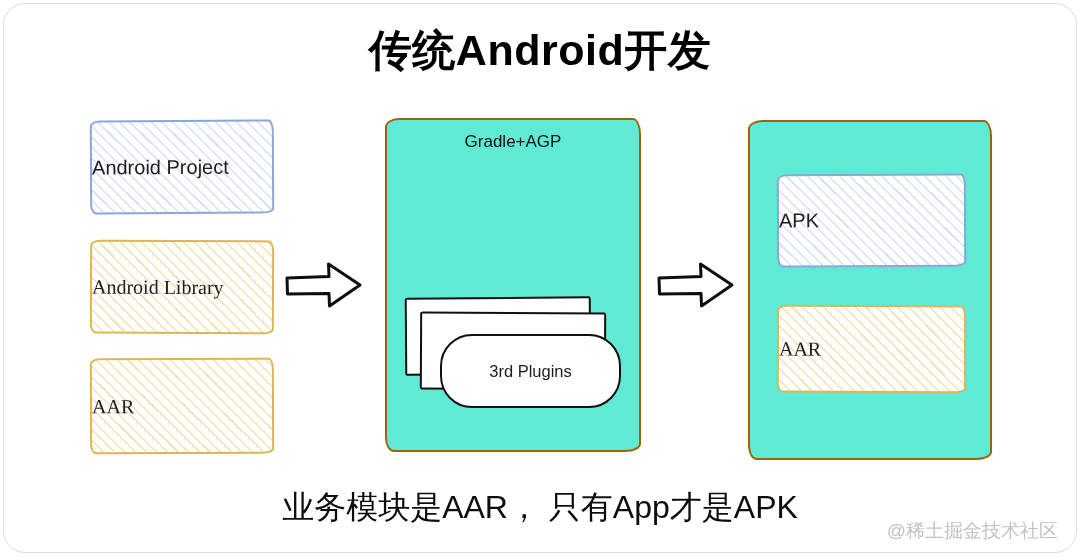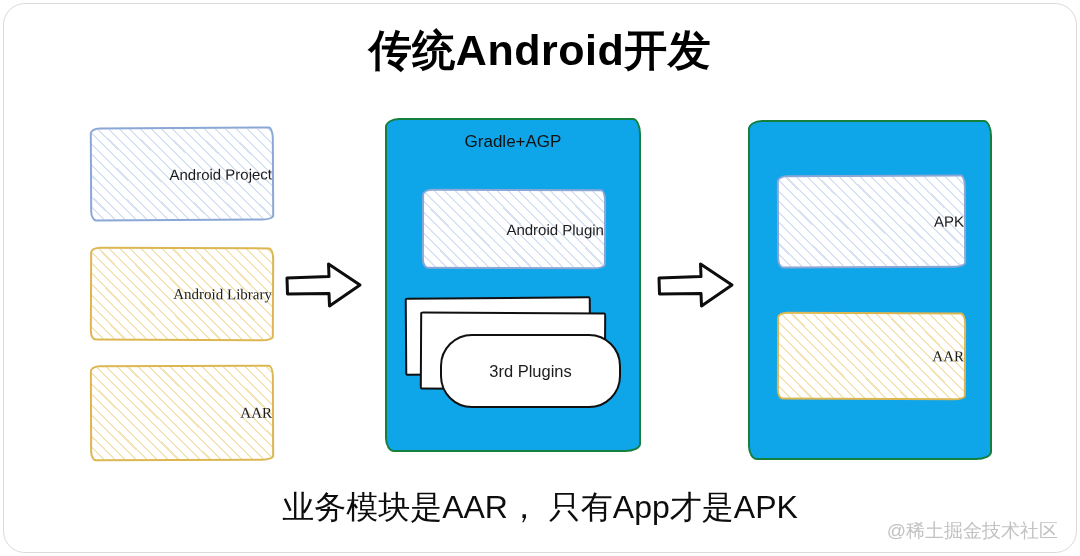--- a/index.html
+++ b/index.html
@@ -17,39 +17,39 @@
     pointer-events: none;
   }
   .title {
     position: absolute; top: 22px; left: 0; width: 100%;
     text-align: center;
     font-size: 43px; font-weight: 700; color: #000;
     letter-spacing: 0.5px;
   }
   .node {
     position: absolute;
-    display: flex; align-items: center; justify-content: flex-end;
+    display: flex; align-items: center; justify-content: flex-start;
     border: 2px solid;
     background-color: #fff;
-    font-size: 15px; color: #1c1c1c; margin-top: 7px;
+    font-size: 20px; color: #1c1c1c;
   }
   .sketch { border-radius: 10px 5px 12px 6px / 6px 12px 5px 10px; }
   .blue {
     border-color: var(--blue-border, #8aa7d6);
     background-image: repeating-linear-gradient(45deg, var(--blue-hatch, #d7e2f3) 0 1.5px, transparent 1.5px 7.5px);
   }
   .yellow {
     border-color: var(--yellow-border, #dcb751);
     background-image: repeating-linear-gradient(45deg, var(--yellow-hatch, #f4e4b5) 0 1.5px, transparent 1.5px 7.5px);
     font-family: Liberation Serif, serif;
   }
   .container {
     position: absolute;
-    border: 2px solid #15803d;
-    background: #0ea5e9;
+    border: 2px solid #a16207;
+    background: #5eead4;
     border-radius: 14px 8px 16px 9px / 9px 16px 8px 14px;
   }
   .container-title {
     position: absolute; top: 12px; left: 0; width: 100%;
     text-align: center;
     font-size: 17px; color: #111;
   }
   .stack-box {
     position: absolute;
     border: 2.5px solid #101010;
@@ -88,37 +88,34 @@
   <span>AAR</span>
 </div>
 
 <svg class="arrow" style="left:284px; top:256px;" width="80" height="58" viewBox="0 0 80 58">
   <path d="M3 22 L45 20.5 L44.5 8 L76 29 L45.5 50 L45 37.5 L3.5 38 Z" fill="#ffffff" stroke="#0d0d0d" stroke-width="3" stroke-linejoin="round"></path>
 </svg>
 
 <div class="container" style="left:385px; top:118px; width:252px; height:330px;">
   <div class="container-title">Gradle+AGP</div>
 
-  <div class="node sketch blue" style="left:35px; top:62px; width:180px; height:76px; transform:rotate(0.2deg);">
-    <span>Android Plugin</span>
-  </div>
 
   <div class="stack-box" style="left:18px; top:177px; width:182px; height:74px; transform:rotate(-0.4deg);"></div>
   <div class="stack-box" style="left:33px; top:192px; width:182px; height:74px; transform:rotate(0.3deg);"></div>
   <div class="stack-box" style="left:53px; top:214px; width:177px; height:70px;border-radius:32px;">
     <span>3rd Plugins</span>
   </div>
 </div>
 
 <svg class="arrow" style="left:656px; top:256px;" width="80" height="58" viewBox="0 0 80 58">
   <path d="M3 22 L45 20.5 L44.5 8 L76 29 L45.5 50 L45 37.5 L3.5 38 Z" fill="#ffffff" stroke="#0d0d0d" stroke-width="3" stroke-linejoin="round"></path>
 </svg>
 
 <div class="container" style="left:748px; top:120px; width:240px; height:336px;">
-  <div class="node sketch blue" style="left:27px; top:46px; width:185px; height:89px; transform:rotate(-0.25deg);">
+  <div class="node sketch blue" style="left:27px; top:52px; width:185px; height:89px; transform:rotate(-0.25deg);">
     <span>APK</span>
   </div>
   <div class="node sketch yellow" style="left:27px; top:183px; width:185px; height:84px; transform:rotate(0.25deg);">
     <span>AAR</span>
   </div>
 </div>
 
 <div class="caption">业务模块是AAR， 只有App才是APK</div>
 
 <div class="watermark">@稀土掘金技术社区</div>

